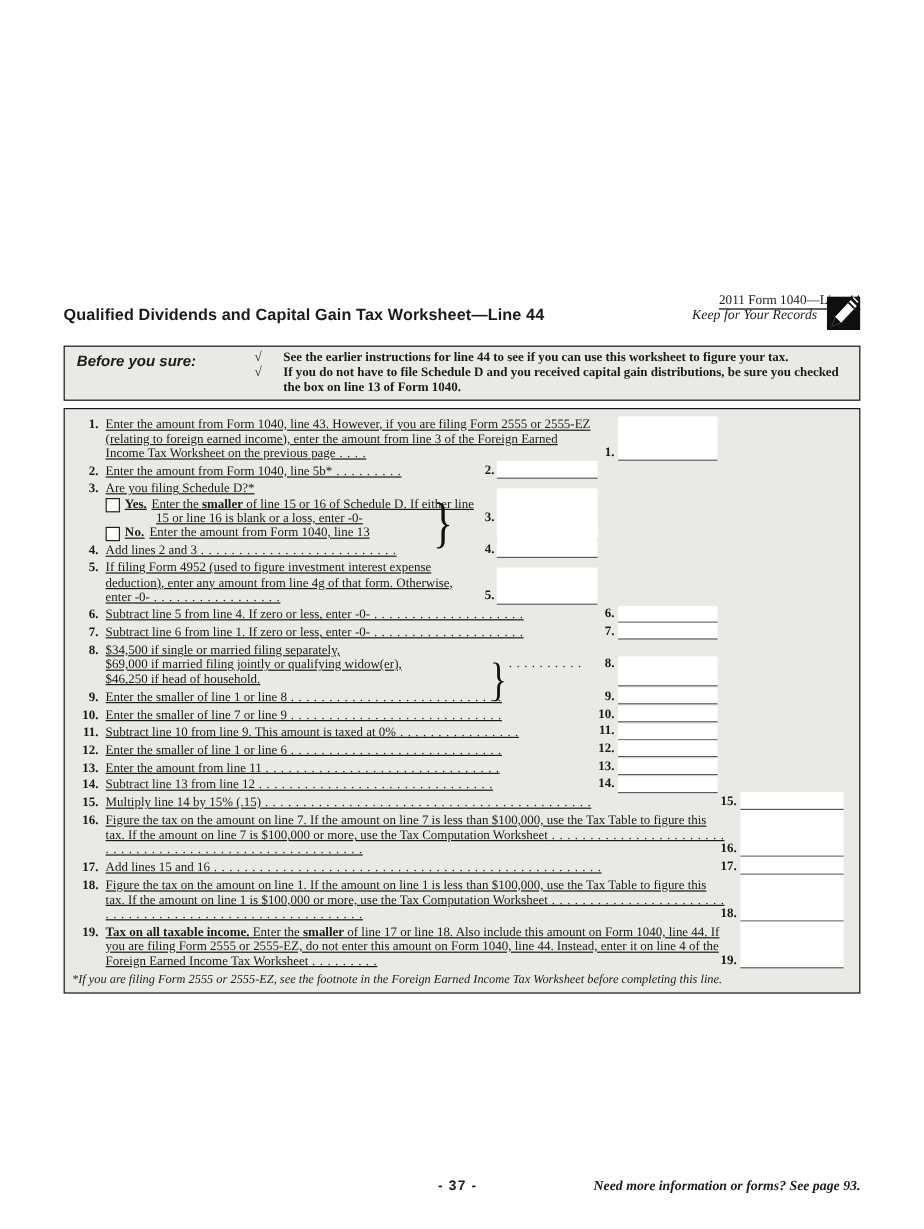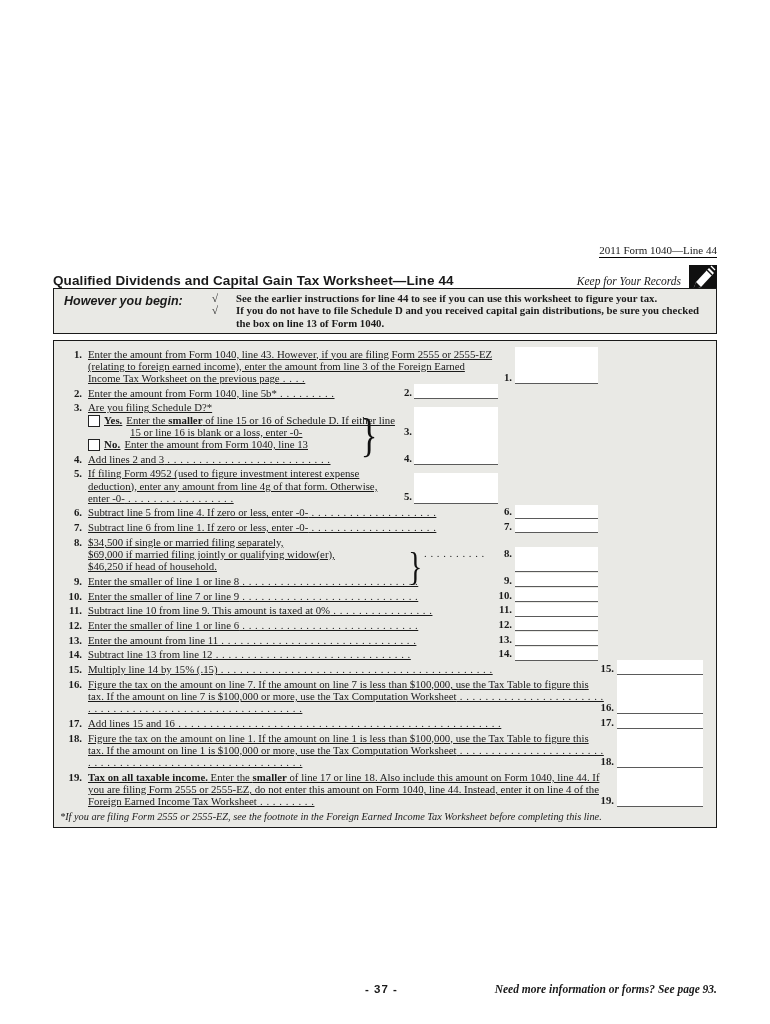--- a/index.html
+++ b/index.html
@@ -3,21 +3,21 @@
 <meta charset="utf-8">
 <style>
   html,body{margin:0;padding:0;}
   body{width:770px;height:1024px;background:#ffffff;position:relative;
        font-family:"Liberation Serif", serif;color:#1a1a1a;-webkit-font-smoothing:antialiased;}
   .page{position:absolute;inset:0;}
 
   
   .hdr{position:absolute;left:53px;right:53px;top:244px;}
   .formref{position:absolute;right:0;top:0;font-size:11px;border-bottom:1px solid #000;padding-bottom:1px;}
-  .titlerow{position:absolute;left:0;right:0;top:26px;height:30px;text-align:right;}
+  .titlerow{position:absolute;left:0;right:0;top:8px;height:30px;text-align:right;}
   .title{position:absolute;left:0;top:3px;font-family:"Liberation Sans",sans-serif;font-weight:bold;font-size:13.5px;letter-spacing:.1px;}
   .keep{position:absolute;right:36px;top:5px;font-style:italic;font-size:11.5px;}
   .pencil{position:absolute;right:0;top:-5px;width:28px;height:28px;}
 
   
   .beforebox{position:absolute;left:53px;right:53px;top:288px;background:#e9e9e5;
              border:1.6px solid #1a1a1a;box-sizing:border-box;padding:3px 8px 4px 10px;display:flex;}
   .byb-label{width:148px;font-family:"Liberation Sans",sans-serif;font-weight:bold;font-style:italic;
              font-size:12.5px;padding-top:2px;}
   .byb-items{flex:1;}
@@ -78,21 +78,21 @@
           <polygon points="4,25 7,17 20,3 25,8 12,22" fill="#ffffff"></polygon>
           <polygon points="4,25 7,17 12,22" fill="#101010"></polygon>
           <line x1="18" y1="5" x2="23" y2="10" stroke="#101010" stroke-width="1.4"></line>
           <line x1="22" y1="1" x2="26" y2="5" stroke="#ffffff" stroke-width="1.2"></line>
         </svg>
       </span>
     </div>
   </div>
 
   <div class="beforebox">
-    <div class="byb-label">However you begin:</div>
+    <div class="byb-label">Before you sure:</div>
     <div class="byb-items">
       <div class="byb-item">
         <span class="byb-check">√</span>
         <span class="byb-text">See the earlier instructions for line 44 to see if you can use this worksheet to figure your tax.</span>
       </div>
       <div class="byb-item">
         <span class="byb-check">√</span>
         <span class="byb-text">If you do not have to file Schedule D and you received capital gain distributions, be sure you checked the box on line 13 of Form 1040.</span>
       </div>
     </div>

